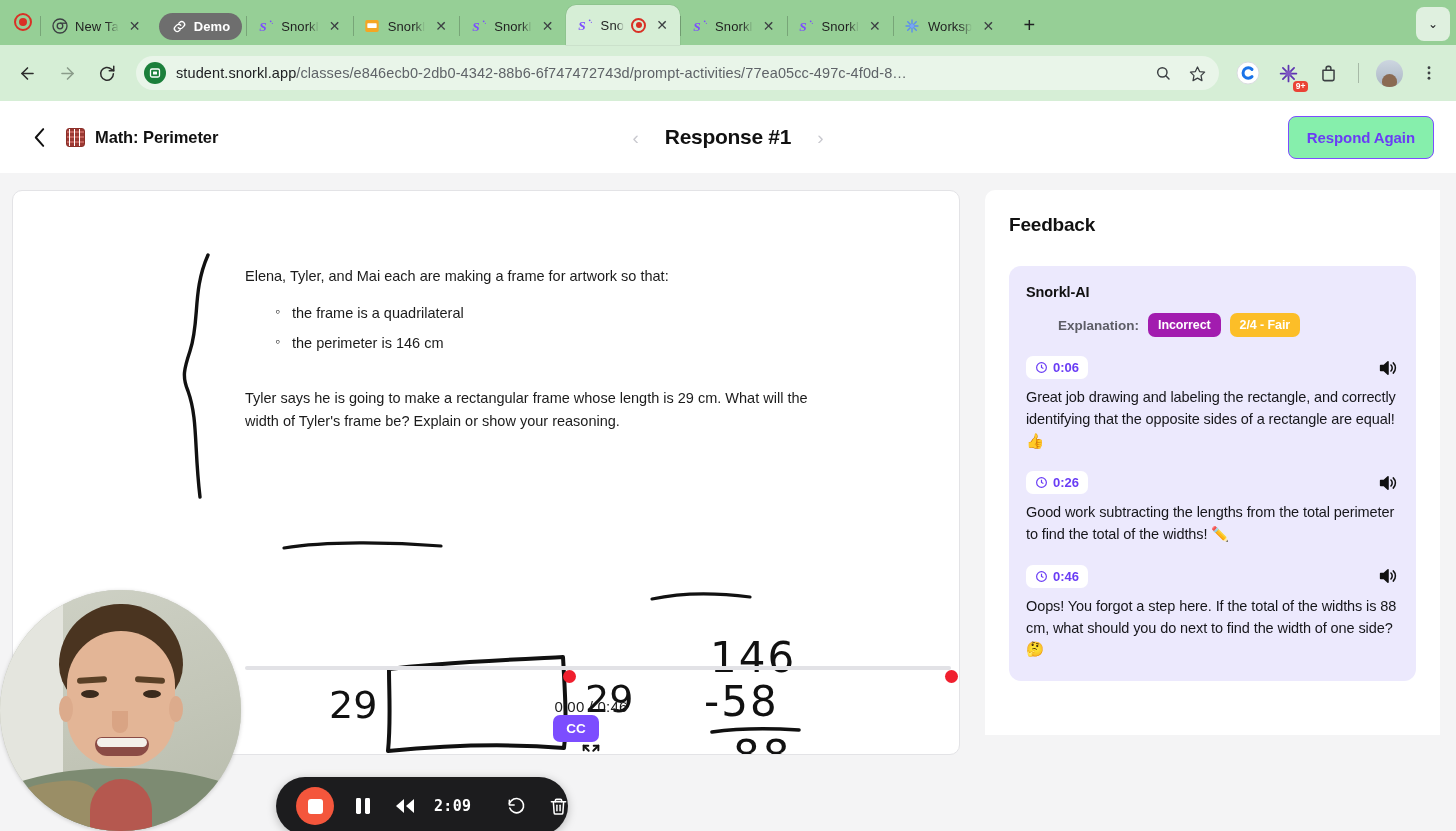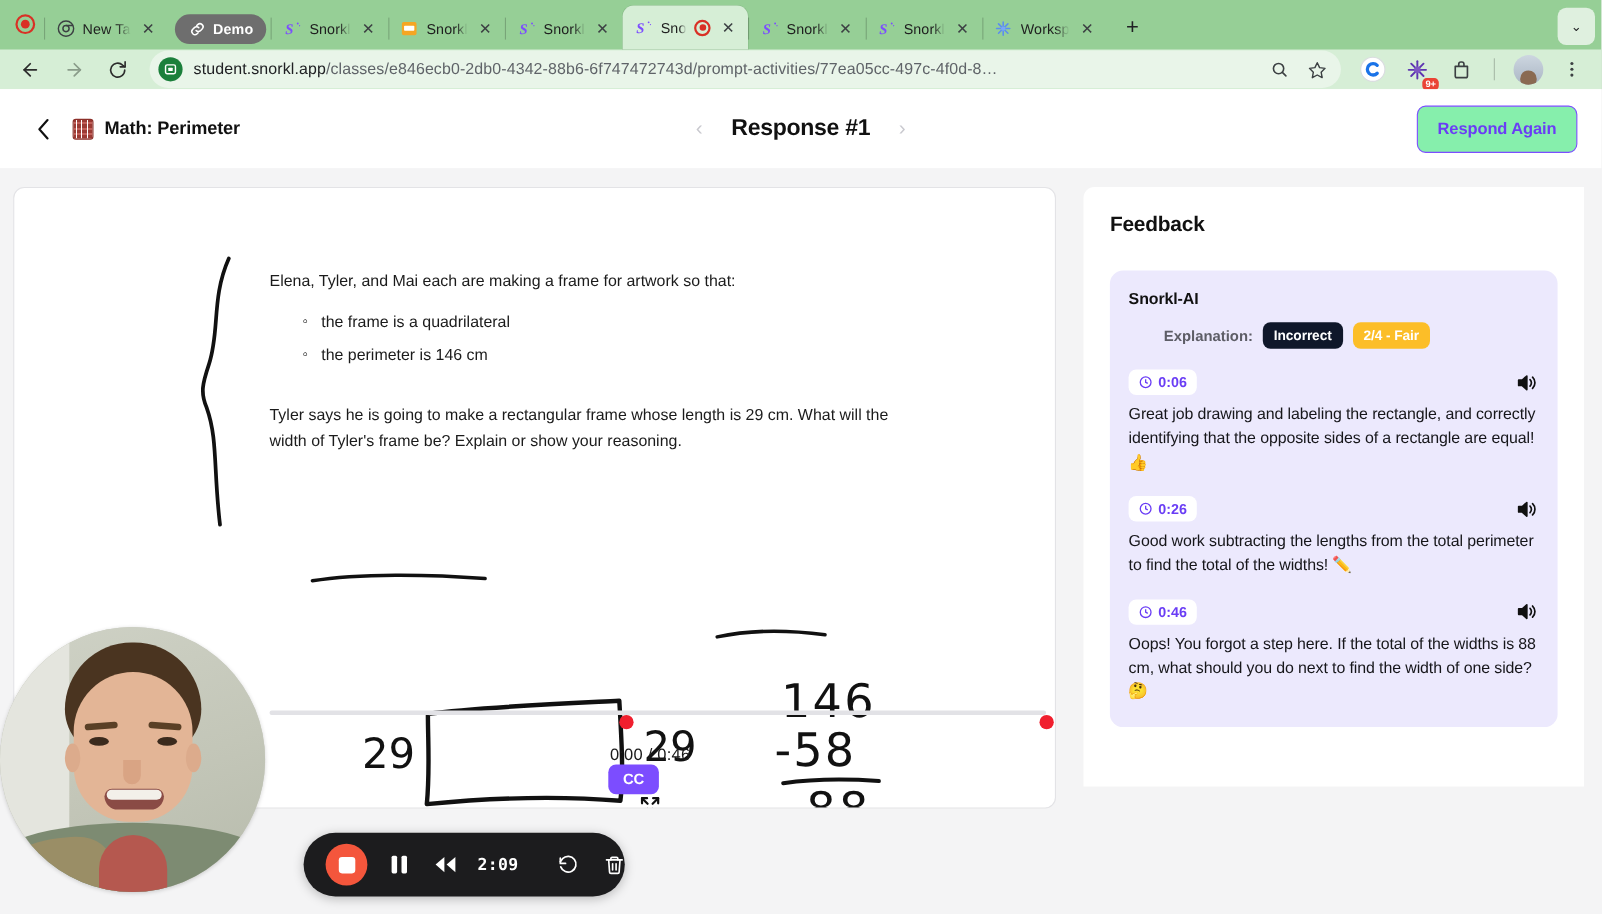--- a/index.html
+++ b/index.html
@@ -69,21 +69,21 @@
     font-size: 20px; color: #202124; font-weight: 300;
   }
   .tabstrip-spacer { flex: 1; }
   .tabstrip-chevron {
     width: 34px; height: 34px; background: #dff0df; border-radius: 8px;
     display:flex; align-items:center; justify-content:center; margin: 0 6px 4px 0;
     font-size: 12px; color:#202124;
   }
 
   .toolbar {
-    height: 36px; display: flex; align-items: center; gap: 6px;
+    height: 56px; display: flex; align-items: center; gap: 6px;
     padding: 0 10px; background: #d6eed6;
   }
   .tb-icon {
     width: 34px; height: 34px; border-radius: 50%;
     display: flex; align-items: center; justify-content: center;
     color: #2c2c2c; flex: none;
   }
   .tb-icon.dim { color: #8a9c8a; }
   .omnibox {
     flex: 1; height: 34px; background: #e9f5e9; border-radius: 17px;
@@ -250,21 +250,21 @@
     height: 545px; overflow: hidden;
   }
   .fb-title { font-size: 19px; font-weight: 800; color: #111; letter-spacing: -.2px; }
   .fb-card {
     margin-top: 30px; background: #ece9fd; border-radius: 12px; padding: 18px 17px 20px 17px;
   }
   .fb-author { font-size: 14.5px; font-weight: 800; color: #111; letter-spacing: -.1px; }
   .fb-expl-row { display: flex; align-items: center; gap: 9px; margin-top: 13px; }
   .fb-expl-label { font-size: 13.5px; color: #5d5d66; font-weight: 600; padding-left: 32px; }
   .badge-black {
-    background: #0f172a; color: #fff; font-size: 12.5px; font-weight: 800;
+    background: #a21caf; color: #fff; font-size: 12.5px; font-weight: 800;
     border-radius: 7px; padding: 5px 10px; letter-spacing:-.1px;
   }
   .badge-amber {
     background: #fcbe28; color: #fff; font-size: 12.5px; font-weight: 800;
     border-radius: 7px; padding: 5px 10px; letter-spacing:-.1px;
   }
   .fb-item { margin-top: 19px; }
   .fb-item-head { display: flex; align-items: center; }
   .ts-chip {
     background: #fff; border-radius: 7px; padding: 4px 9px; display: flex;

